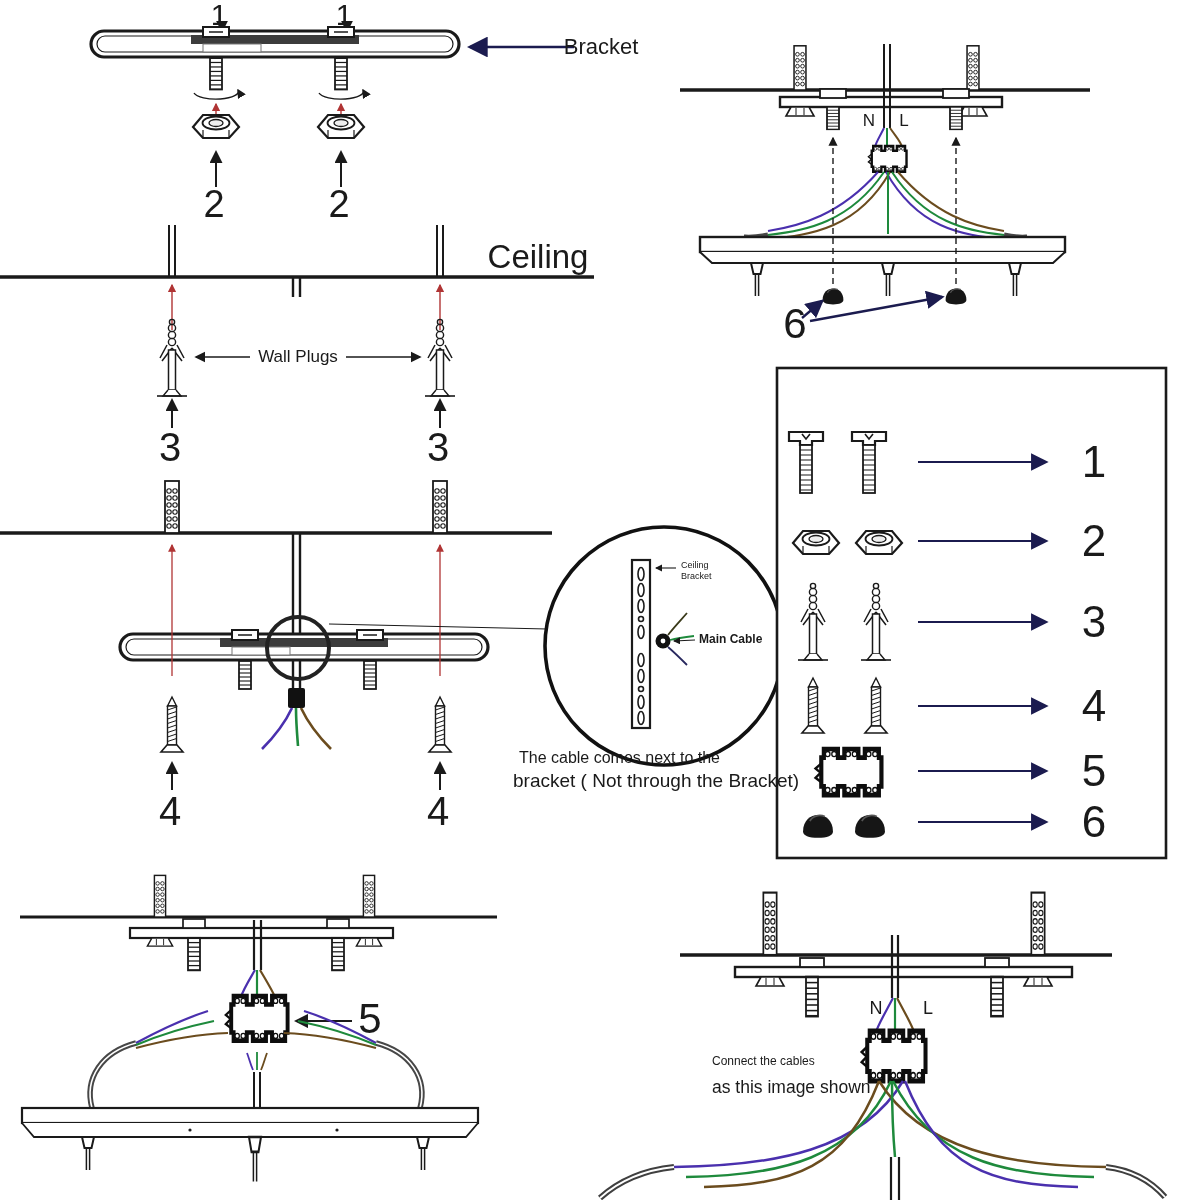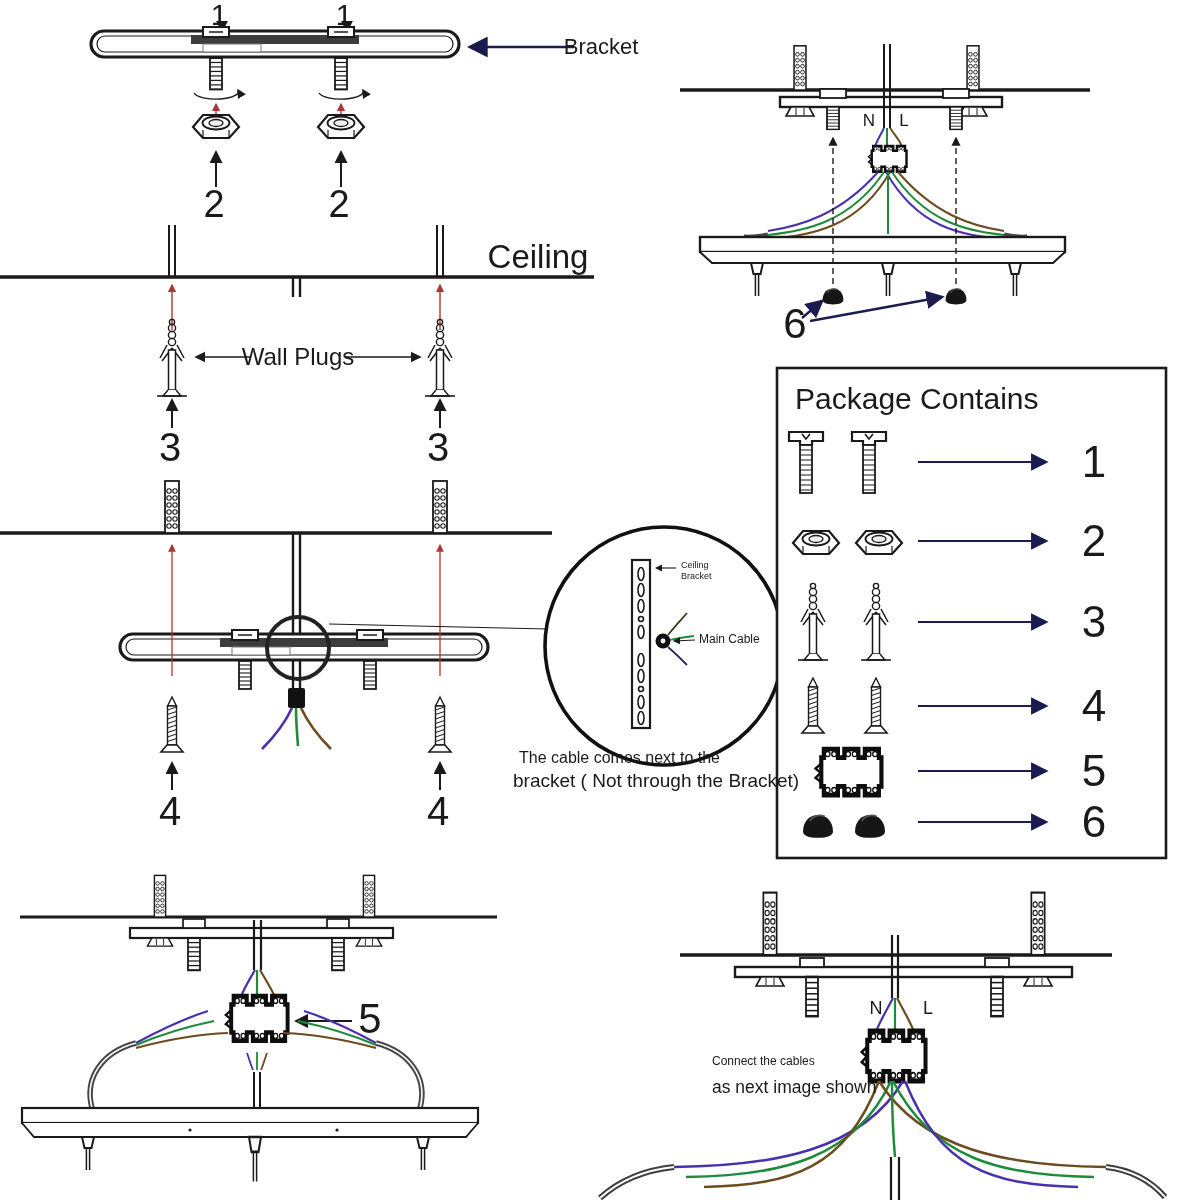--- a/index.html
+++ b/index.html
@@ -5,21 +5,21 @@
   html,body{margin:0;padding:0;background:#fff;}
   .stage{
     position:relative;width:1179px;height:1200px;background:#fff;overflow:hidden;
     font-family:"Liberation Sans",sans-serif;color:#1a1a1a;
   }
   .stage svg{position:absolute;left:0;top:0;}
   .lbl{position:absolute;white-space:nowrap;line-height:1.04;color:#1a1a1a;}
   .lc{transform:translate(-50%,-50%);text-align:center;}
   .la{transform:translate(0,0);}
   .tiny{font-size:9px;line-height:1.2;}
-  .bold{font-weight:normal;}
+  .bold{font-weight:bold;}
 </style>
 </head>
 <body>
 
 <div class="stage">
 
 <svg width="1179" height="1200" viewBox="0 0 1179 1200">
 <defs>
   <marker id="mB" viewBox="0 0 10 10" refX="8.5" refY="5" markerWidth="6.5" markerHeight="6.5" orient="auto">
           <path d="M0,0L10,5L0,10z" fill="#1a1a1a"></path>
@@ -353,46 +353,45 @@
   <path d="M891,1157 V1200 M899,1157 V1200" stroke="#1a1a1a" stroke-width="2.2" fill="none"></path>
 </g>
 </svg>
 
 <div class="lbl lc" style="left:219px;top:15px;font-size:30px;">1</div>
 <div class="lbl lc" style="left:344px;top:15px;font-size:30px;">1</div>
 <div class="lbl lc" style="left:601px;top:47px;font-size:22px;">Bracket</div>
 <div class="lbl lc" style="left:214px;top:205px;font-size:38px;">2</div>
 <div class="lbl lc" style="left:339px;top:205px;font-size:38px;">2</div>
 <div class="lbl lc" style="left:538px;top:257px;font-size:33px;">Ceiling</div>
-<div class="lbl lc" style="left:298px;top:357px;font-size:24px;">Wall Plugs</div>
+<div class="lbl lc" style="left:298px;top:357px;font-size:17px;">Wall Plugs</div>
 <div class="lbl lc" style="left:170px;top:448px;font-size:40px;">3</div>
 <div class="lbl lc" style="left:438px;top:448px;font-size:40px;">3</div>
 <div class="lbl lc" style="left:170px;top:812px;font-size:40px;">4</div>
 <div class="lbl lc" style="left:438px;top:812px;font-size:40px;">4</div>
 
 <div class="lbl la tiny" style="left:681px;top:560px;">
   <span>Ceiling</span><br>
   <span>Bracket</span>
 </div>
 <div class="lbl la bold" style="left:699px;top:633px;font-size:12px;">Main Cable</div>
 <div class="lbl la" style="left:519px;top:750px;font-size:16px;">The cable comes next to the</div>
 <div class="lbl la" style="left:513px;top:771px;font-size:19px;">bracket ( Not through the Bracket)</div>
 
 <div class="lbl lc" style="left:869px;top:121px;font-size:17px;">N</div>
 <div class="lbl lc" style="left:904px;top:121px;font-size:17px;">L</div>
 <div class="lbl lc" style="left:795px;top:324px;font-size:42px;">6</div>
 
-<div class="lbl la" style="left:795px;top:383px;font-size:30px;">Package Contains</div>
 <div class="lbl lc" style="left:1094px;top:462px;font-size:44px;">1</div>
 <div class="lbl lc" style="left:1094px;top:541px;font-size:44px;">2</div>
 <div class="lbl lc" style="left:1094px;top:622px;font-size:44px;">3</div>
 <div class="lbl lc" style="left:1094px;top:706px;font-size:44px;">4</div>
 <div class="lbl lc" style="left:1094px;top:771px;font-size:44px;">5</div>
 <div class="lbl lc" style="left:1094px;top:822px;font-size:44px;">6</div>
 
 <div class="lbl lc" style="left:370px;top:1019px;font-size:42px;">5</div>
 
 <div class="lbl lc" style="left:876px;top:1008px;font-size:18px;">N</div>
 <div class="lbl lc" style="left:928px;top:1008px;font-size:18px;">L</div>
 <div class="lbl la" style="left:712px;top:1055px;font-size:12px;">Connect the cables</div>
-<div class="lbl la" style="left:712px;top:1078px;font-size:17.5px;">as next image shown</div>
+<div class="lbl la" style="left:712px;top:1078px;font-size:17.5px;">as this image shown</div>
 
 </div>
 
 </body></html>

